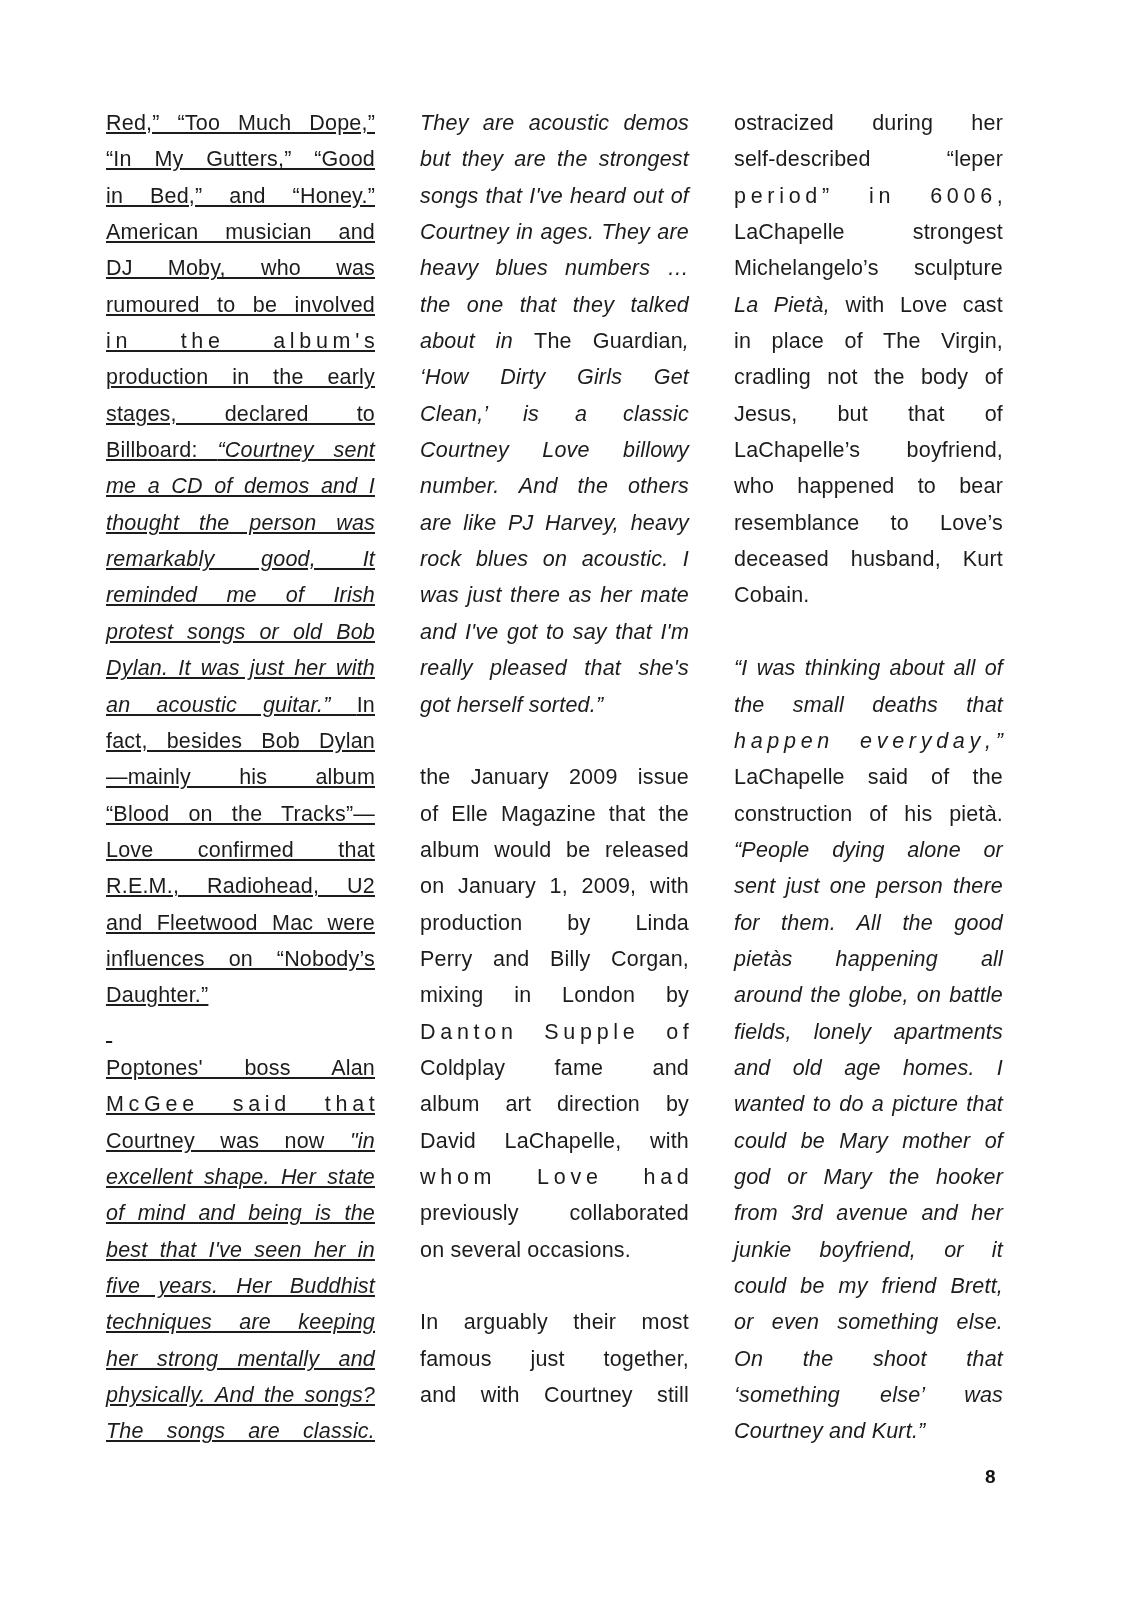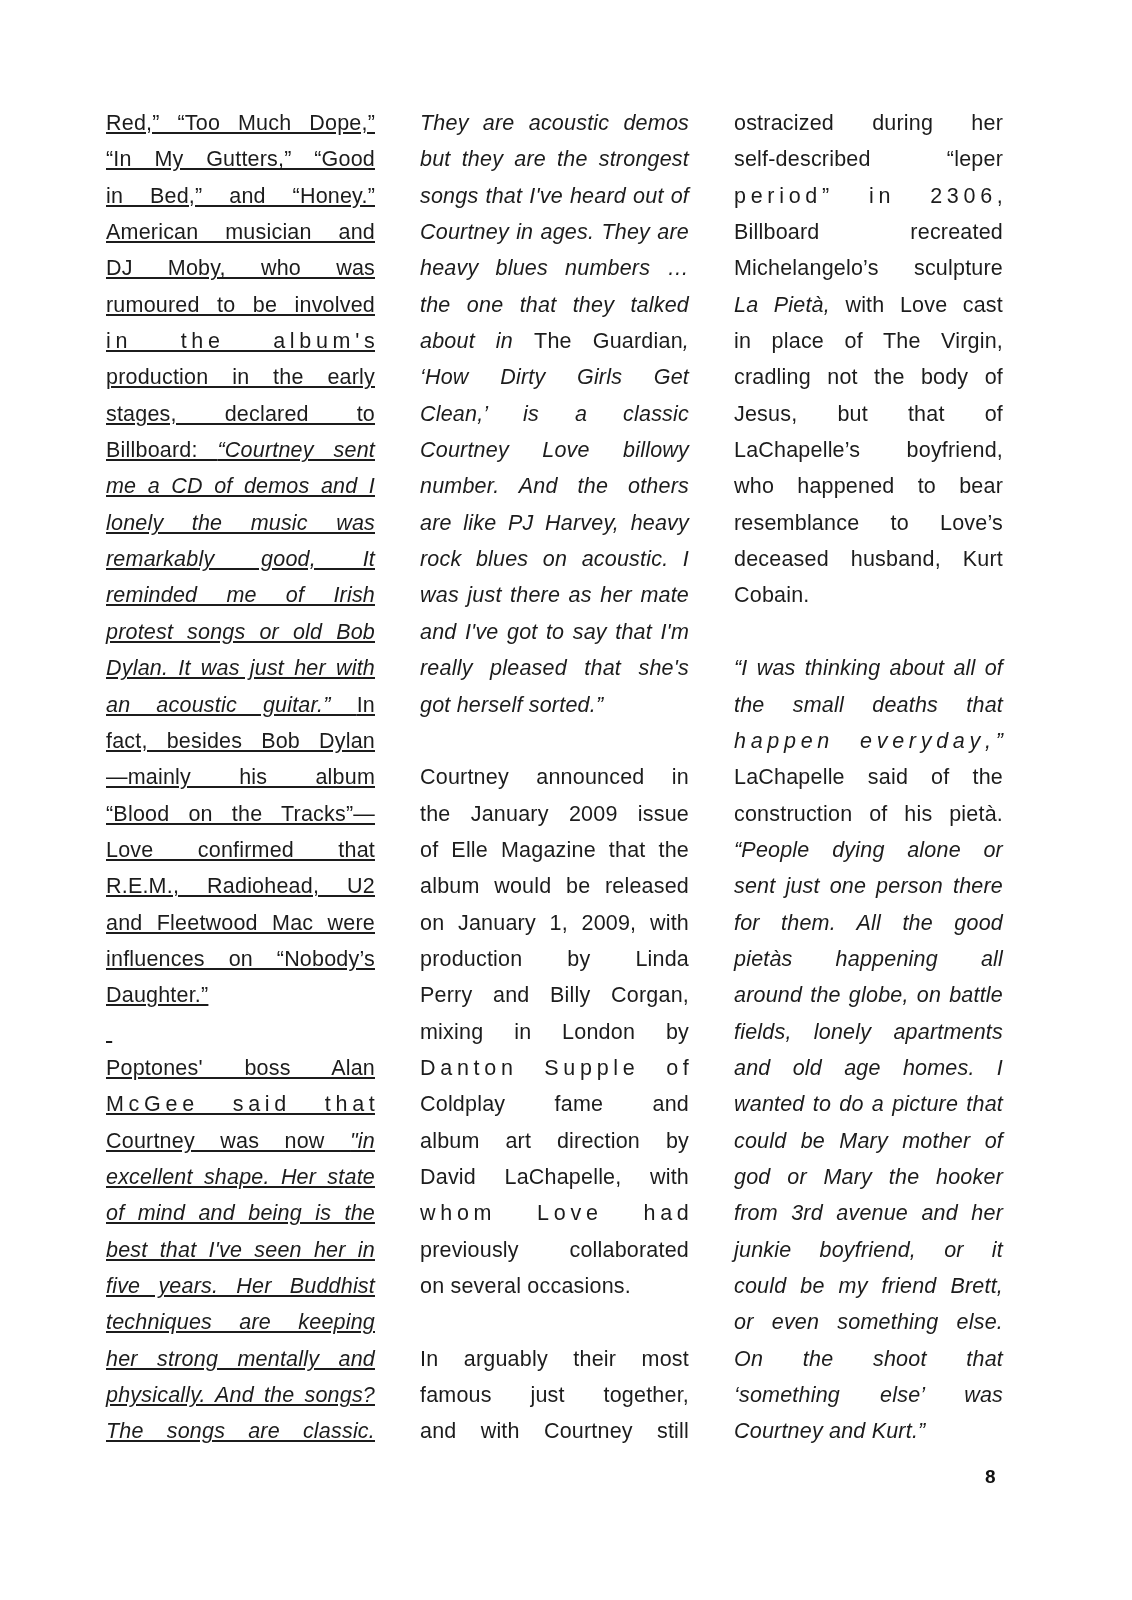--- a/index.html
+++ b/index.html
@@ -26,21 +26,21 @@
     <div class="line"><span class="seg r">“In My Gutters,” “Good</span></div>
     <div class="line"><span class="seg r">in Bed,” and “Honey.”</span></div>
     <div class="line"><span class="seg r">American musician and</span></div>
     <div class="line"><span class="seg r">DJ Moby, who was</span></div>
     <div class="line"><span class="seg r">rumoured to be involved</span></div>
     <div class="line"><span class="seg r">i n t h e a l b u m ' s</span></div>
     <div class="line"><span class="seg r">production in the early</span></div>
     <div class="line"><span class="seg r">stages, declared to</span></div>
     <div class="line"><span class="seg r">Billboard: </span><span class="seg i">“Courtney sent</span></div>
     <div class="line"><span class="seg i">me a CD of demos and I</span></div>
-    <div class="line"><span class="seg i">lonely the music was</span></div>
+    <div class="line"><span class="seg i">thought the person was</span></div>
     <div class="line"><span class="seg i">remarkably good, It</span></div>
     <div class="line"><span class="seg i">reminded me of Irish</span></div>
     <div class="line"><span class="seg i">protest songs or old Bob</span></div>
     <div class="line"><span class="seg i">Dylan. It was just her with</span></div>
     <div class="line"><span class="seg i">an acoustic guitar.” </span><span class="seg r">In</span></div>
     <div class="line"><span class="seg r">fact, besides Bob Dylan</span></div>
     <div class="line"><span class="seg r">—mainly his album</span></div>
     <div class="line"><span class="seg r">“Blood on the Tracks”—</span></div>
     <div class="line"><span class="seg r">Love confirmed that</span></div>
     <div class="line"><span class="seg r">R.E.M., Radiohead, U2</span></div>
@@ -72,21 +72,20 @@
     <div class="line"><span class="seg i">Clean,’ is a classic</span></div>
     <div class="line"><span class="seg i">Courtney Love billowy</span></div>
     <div class="line"><span class="seg i">number. And the others</span></div>
     <div class="line"><span class="seg i">are like PJ Harvey, heavy</span></div>
     <div class="line"><span class="seg i">rock blues on acoustic. I</span></div>
     <div class="line"><span class="seg i">was just there as her mate</span></div>
     <div class="line"><span class="seg i">and I've got to say that I'm</span></div>
     <div class="line"><span class="seg i">really pleased that she's</span></div>
     <div class="line last"><span class="seg i">got herself sorted.”</span></div>
     <div class="line blank">&nbsp;</div>
-    <div class="line"><span class="seg r">Courtney announced in</span></div>
     <div class="line"><span class="seg r">the January 2009 issue</span></div>
     <div class="line"><span class="seg r">of Elle Magazine that the</span></div>
     <div class="line"><span class="seg r">album would be released</span></div>
     <div class="line"><span class="seg r">on January 1, 2009, with</span></div>
     <div class="line"><span class="seg r">production by Linda</span></div>
     <div class="line"><span class="seg r">Perry and Billy Corgan,</span></div>
     <div class="line"><span class="seg r">mixing in London by</span></div>
     <div class="line"><span class="seg r">D a n t o n S u p p l e o f</span></div>
     <div class="line"><span class="seg r">Coldplay fame and</span></div>
     <div class="line"><span class="seg r">album art direction by</span></div>
@@ -95,22 +94,22 @@
     <div class="line"><span class="seg r">previously collaborated</span></div>
     <div class="line last"><span class="seg r">on several occasions.</span></div>
     <div class="line blank">&nbsp;</div>
     <div class="line"><span class="seg r">In arguably their most</span></div>
     <div class="line"><span class="seg r">famous just together,</span></div>
     <div class="line"><span class="seg r">and with Courtney still</span></div>
   </div>
 <div id="col-3" class="column">
     <div class="line"><span class="seg r">ostracized during her</span></div>
     <div class="line"><span class="seg r">self-described “leper</span></div>
-    <div class="line"><span class="seg r">p e r i o d ” i n 2 3 0 6 ,</span></div>
-    <div class="line"><span class="seg r">Billboard recreated</span></div>
+    <div class="line"><span class="seg r">p e r i o d ” i n 6 0 0 6 ,</span></div>
+    <div class="line"><span class="seg r">LaChapelle strongest</span></div>
     <div class="line"><span class="seg r">Michelangelo’s sculpture</span></div>
     <div class="line"><span class="seg i">La Pietà,</span><span class="seg r"> with Love cast</span></div>
     <div class="line"><span class="seg r">in place of The Virgin,</span></div>
     <div class="line"><span class="seg r">cradling not the body of</span></div>
     <div class="line"><span class="seg r">Jesus, but that of</span></div>
     <div class="line"><span class="seg r">LaChapelle’s boyfriend,</span></div>
     <div class="line"><span class="seg r">who happened to bear</span></div>
     <div class="line"><span class="seg r">resemblance to Love’s</span></div>
     <div class="line"><span class="seg r">deceased husband, Kurt</span></div>
     <div class="line last"><span class="seg r">Cobain.</span></div>

